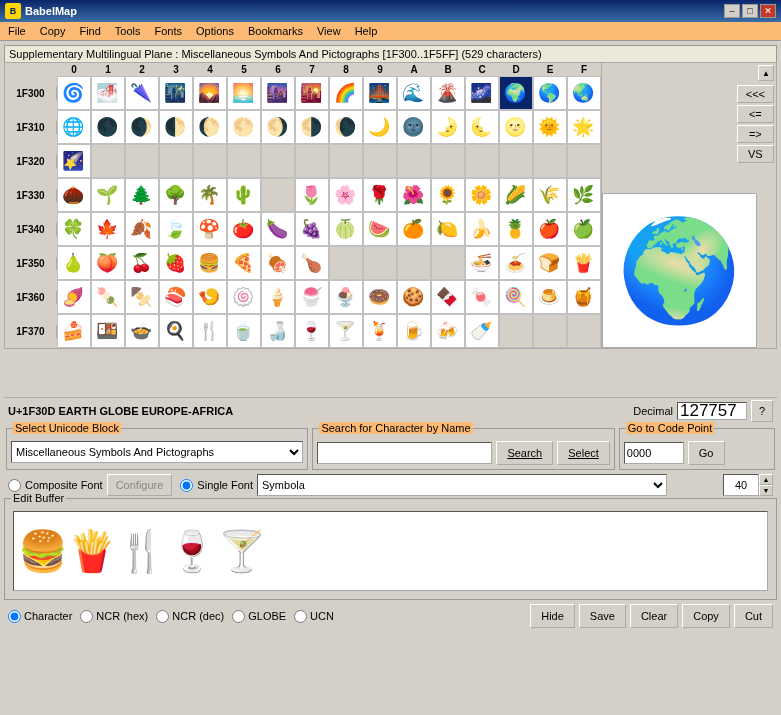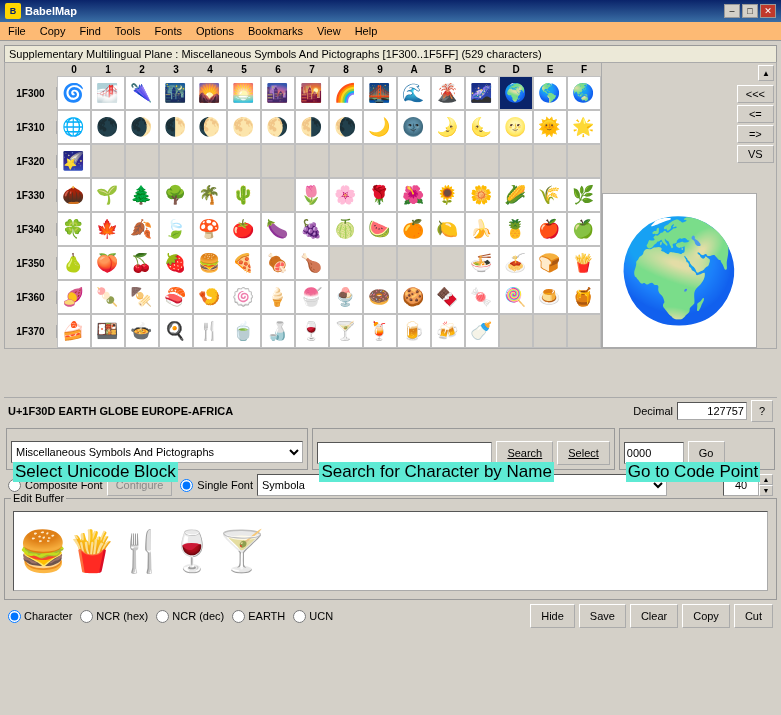--- a/index.html
+++ b/index.html
@@ -100,34 +100,34 @@
     .status-row {
       display: flex; align-items: center; justify-content: space-between;
       background: #d4d0c8; padding: 2px 4px; border-top: 1px solid #aaa; margin-top: 48px;
     }
     .status-code { font-size: 11px; font-weight: bold; }
     .decimal-box {
       display: flex; align-items: center; gap: 4px; font-size: 11px;
     }
     .decimal-input {
       width: 70px; height: 18px; border: 1px inset #aaa; background: #fff;
-      text-align: right; padding: 0 2px; font-size: 11px;
+      padding: 0 2px; font-size: 17px;
     }
 
     .row-controls {
       display: flex; gap: 4px; align-items: stretch;
     }
 
     .group-box {
       border: 1px solid #999; padding: 4px; padding-top: 12px;
       position: relative; background: #d4d0c8; flex: 1;
     }
     .group-label {
-      position: absolute; top: -7px; left: 6px; background: #5eead4;
-      padding: 0 2px; font-size: 17px; margin-top: 40px;
+      position: absolute; top: -7px; left: 6px; background: #fdba74;
+      padding: 0 2px; font-size: 11px;
     }
 
     .select-dropdown {
       width: 100%; height: 22px; font-size: 11px;
       border: 1px inset #aaa; background: white;
     }
 
     .search-row {
       display: flex; gap: 4px; align-items: center;
     }
@@ -523,21 +523,21 @@
       <div style="display:flex;align-items:center;gap:3px;">
         <input type="radio" name="format" id="fmtNcrHex" style="">
         <label for="fmtNcrHex">NCR (hex)</label>
       </div>
       <div style="display:flex;align-items:center;gap:3px;">
         <input type="radio" name="format" id="fmtNcrDec" style="">
         <label for="fmtNcrDec">NCR (dec)</label>
       </div>
       <div style="display:flex;align-items:center;gap:3px;">
         <input type="radio" name="format" id="fmtHtml" style="">
-        <label for="fmtHtml">EARTH</label>
+        <label for="fmtHtml">GLOBE</label>
       </div>
       <div style="display:flex;align-items:center;gap:3px;">
         <input type="radio" name="format" id="fmtUcn" style="">
         <label for="fmtUcn">UCN</label>
       </div>
     </div>
     <div class="action-btns">
       <button class="btn">Hide</button>
       <button class="btn">Save</button>
       <button class="btn">Clear</button>

